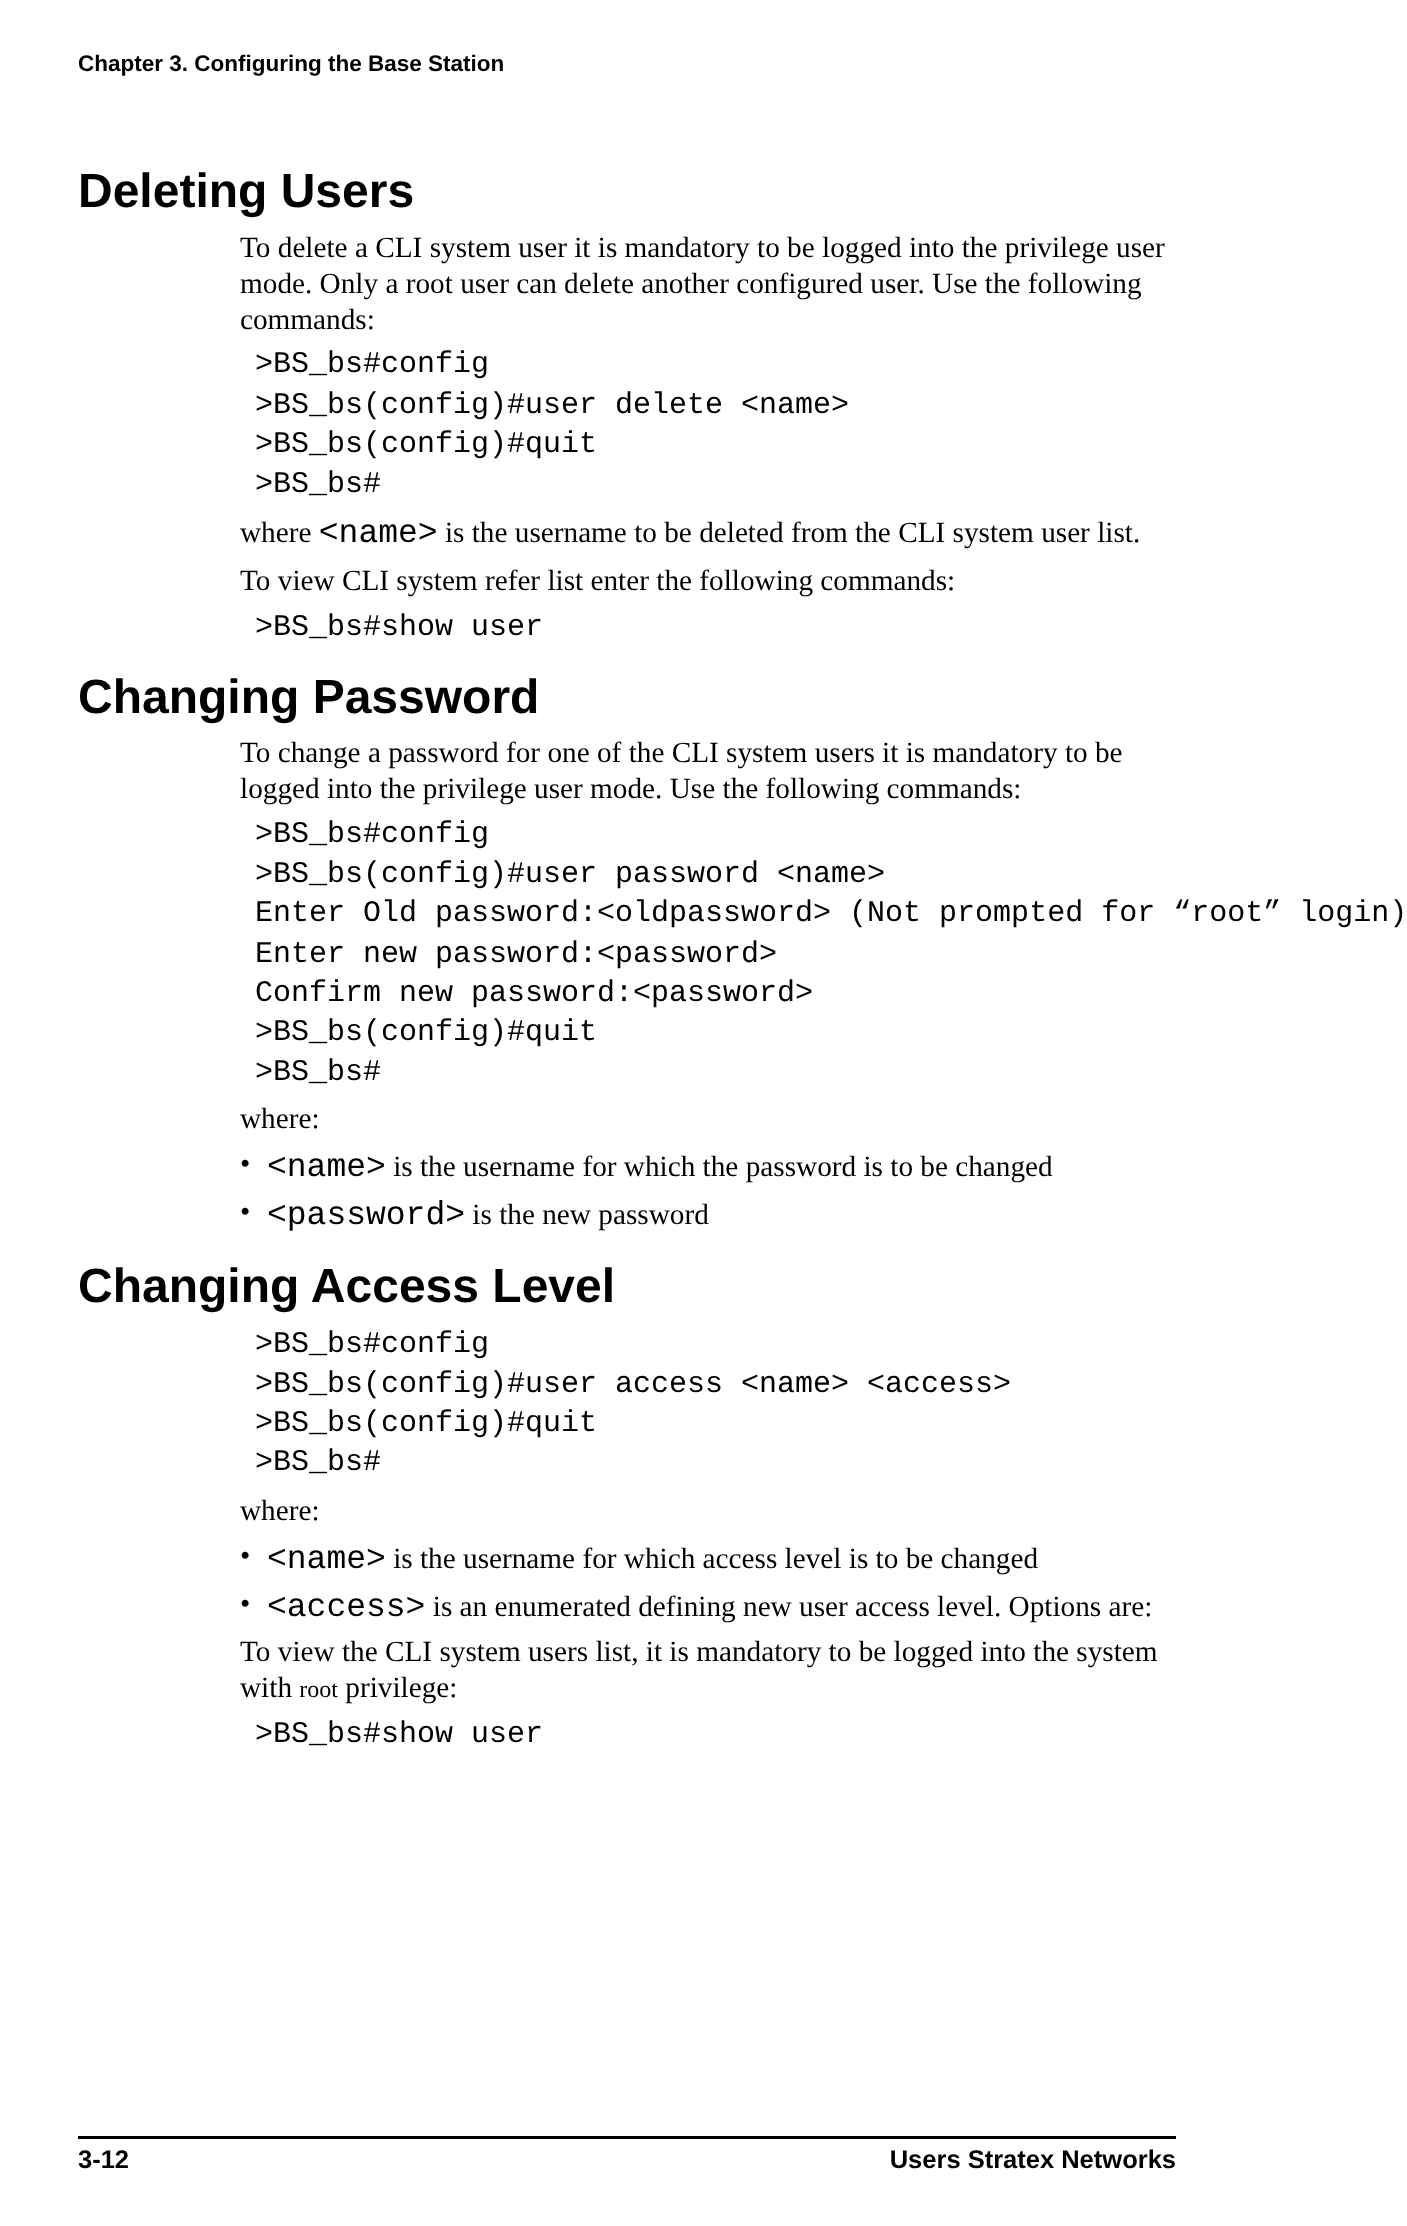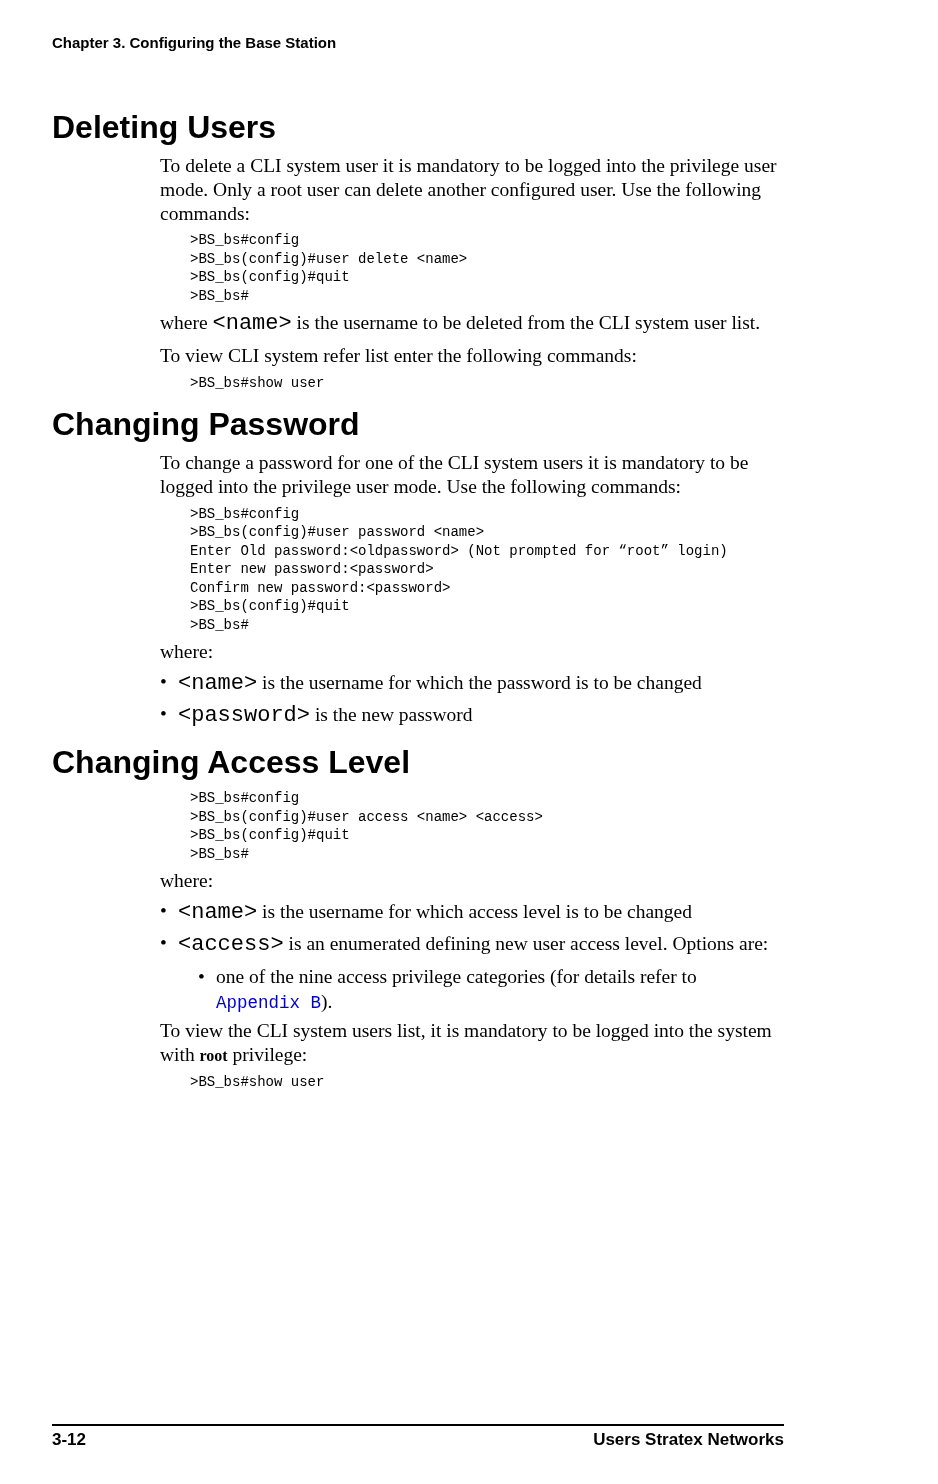--- a/index.html
+++ b/index.html
@@ -33,23 +33,23 @@
     margin-left: 108px;
   }
   p.body {
     font-size: 19.5px;
     line-height: 1.22;
     margin: 4px 0 6px 0;
     text-align: left;
   }
   .code-block {
     font-family: "Courier New", Courier, monospace;
-    font-size: 14px;
+    font-size: 20px;
     line-height: 1.32;
-    margin: 6px 0 6px 30px;
+    margin: 6px 0 6px 10px;
     white-space: pre;
   }
   code.inline {
     font-family: "Courier New", Courier, monospace;
     font-size: 22px;
   }
   ul.bullets {
     list-style: none;
     padding: 0;
     margin: 4px 0 2px 0;
@@ -90,21 +90,20 @@
   }
   .footer-row {
     display: flex;
     justify-content: space-between;
     font-family: Verdana, Geneva, sans-serif;
     font-weight: bold;
     font-size: 17px;
   }
   .smallroot {
     font-size: 16px;
-    font-weight: bold;
   }
 </style>
 </head>
 <body>
 
 <div class="page">
 
   <div class="running-head">Chapter 3.  Configuring the Base Station</div>
 
   <h1 class="section">Deleting Users</h1>
@@ -148,25 +147,20 @@
 &gt;BS_bs(config)#user access &lt;name&gt; &lt;access&gt;
 &gt;BS_bs(config)#quit
 &gt;BS_bs#</div>
     <p class="body">where:</p>
     <ul class="bullets">
       <li>
         <code class="inline">&lt;name&gt;</code><span> is the username for which access level is to be changed</span>
       </li>
       <li>
         <code class="inline">&lt;access&gt;</code><span> is an enumerated defining new user access level. Options are:</span>
-        <ul class="bullets">
-          <li>
-            <span>one of the nine access privilege categories (for details refer to </span><a href="#" class="link">Appendix B</a><span>).</span>
-          </li>
-        </ul>
       </li>
     </ul>
     <p class="body">
       <span>To view the CLI system users list, it is mandatory to be logged into the system with </span><span class="smallroot">root</span><span> privilege:</span>
     </p>
     <div class="code-block">&gt;BS_bs#show user</div>
   </div>
 
   <div class="footer">
     <hr>

